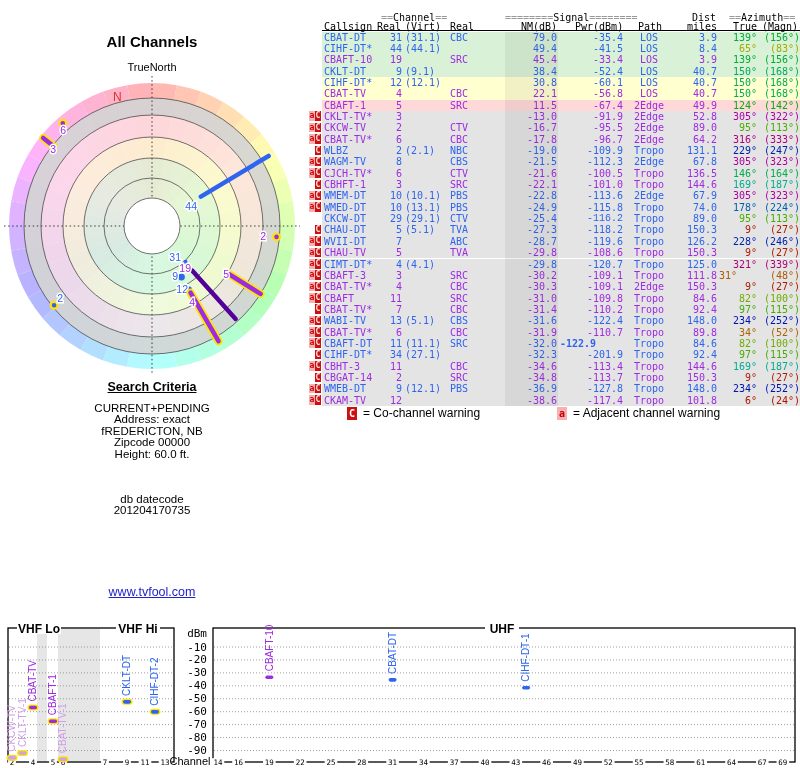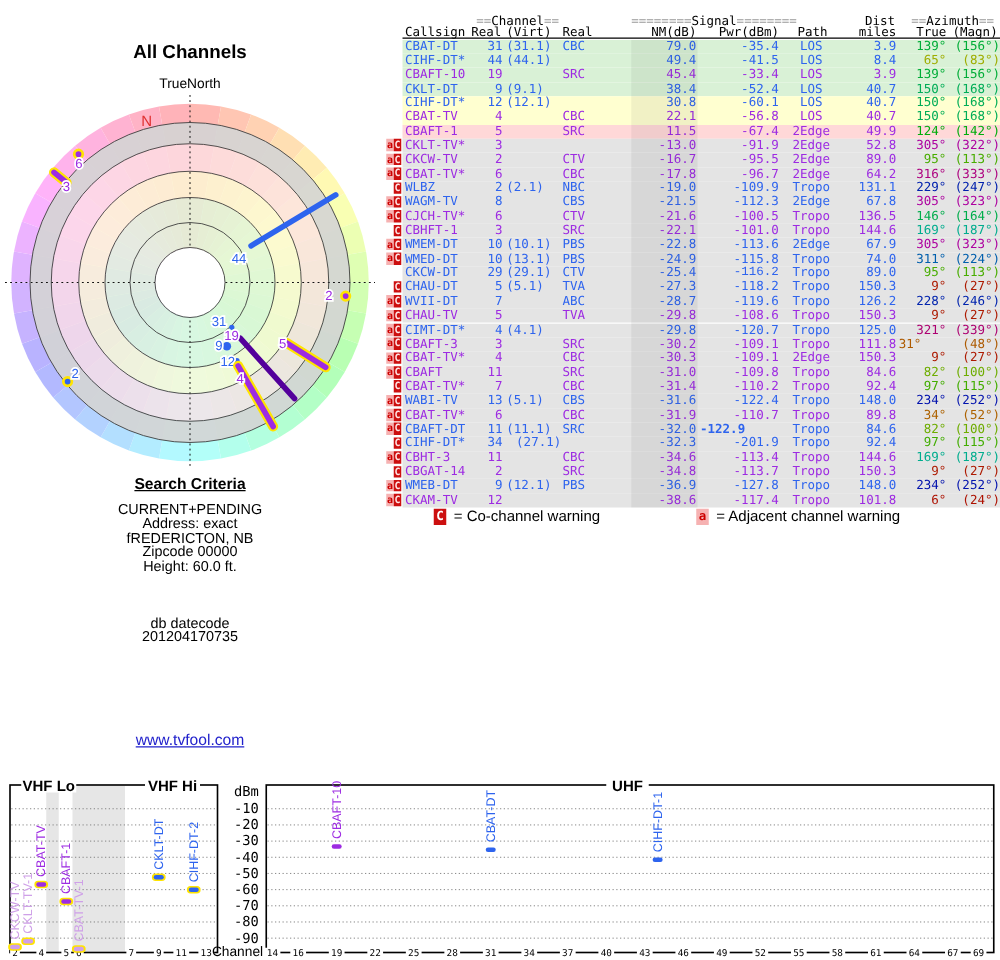--- a/index.html
+++ b/index.html
@@ -343,21 +343,21 @@
         <div class="trow zone-gray" style="top: 201.75px;">
           <div class="flags"><div class="fbox fa">a</div><div class="fbox fC">C</div></div>
           <div class="cell" style="left: 2px; width: 70px; text-align: left; color: rgb(46, 100, 238);">WMED-DT</div>
           <div class="cell" style="left: 40px; width: 40px; text-align: right; color: rgb(46, 100, 238);">10</div>
           <div class="cell" style="left: 83px; width: 44px; text-align: left; color: rgb(46, 100, 238);">(13.1)</div>
           <div class="cell" style="left: 128px; width: 40px; text-align: left; color: rgb(46, 100, 238);">PBS</div>
           <div class="cell" style="left: 178px; width: 57px; text-align: right; color: rgb(46, 100, 238);">-24.9</div>
           <div class="cell" style="left: 238px; width: 63px; text-align: right; color: rgb(46, 100, 238);">-115.8</div>
           <div class="cell" style="left: 304px; width: 46px; text-align: center; color: rgb(46, 100, 238);">Tropo</div>
           <div class="cell" style="left: 354px; width: 41px; text-align: right; color: rgb(46, 100, 238);">74.0</div>
-          <div class="cell" style="left: 397px; width: 38px; text-align: right; color: rgb(0, 95, 173);">311°</div>
+          <div class="cell" style="left: 397px; width: 38px; text-align: right; color: rgb(0, 95, 173);">178°</div>
           <div class="cell" style="left: 437px; width: 41px; text-align: right; color: rgb(0, 95, 173);">(224°)</div>
         </div>
         <div class="trow zone-gray" style="top: 213.1px;">
           <div class="flags"></div>
           <div class="cell" style="left: 2px; width: 70px; text-align: left; color: rgb(46, 100, 238);">CKCW-DT</div>
           <div class="cell" style="left: 40px; width: 40px; text-align: right; color: rgb(46, 100, 238);">29</div>
           <div class="cell" style="left: 83px; width: 44px; text-align: left; color: rgb(46, 100, 238);">(29.1)</div>
           <div class="cell" style="left: 128px; width: 40px; text-align: left; color: rgb(46, 100, 238);">CTV</div>
           <div class="cell" style="left: 178px; width: 57px; text-align: right; color: rgb(46, 100, 238);">-25.4</div>
           <div class="cell" style="left: 238px; width: 63px; text-align: right; color: rgb(46, 100, 238); font-family: Liberation Mono, monospace;">-116.2</div>
@@ -506,21 +506,21 @@
           <div class="cell" style="left: 238px; width: 63px; text-align: left; color: rgb(46, 100, 238); font-weight: bold;">-122.9</div>
           <div class="cell" style="left: 304px; width: 46px; text-align: center; color: rgb(46, 100, 238);">Tropo</div>
           <div class="cell" style="left: 354px; width: 41px; text-align: right; color: rgb(46, 100, 238);">84.6</div>
           <div class="cell" style="left: 397px; width: 38px; text-align: right; color: rgb(110, 173, 0);">82°</div>
           <div class="cell" style="left: 437px; width: 41px; text-align: right; color: rgb(110, 173, 0);">(100°)</div>
         </div>
         <div class="trow zone-gray" style="top: 349.3px;">
           <div class="flags"><div class="fbox fC">C</div></div>
           <div class="cell" style="left: 2px; width: 70px; text-align: left; color: rgb(46, 100, 238);">CIHF-DT*</div>
           <div class="cell" style="left: 40px; width: 40px; text-align: right; color: rgb(46, 100, 238);">34</div>
-          <div class="cell" style="left: 83px; width: 44px; text-align: right; color: rgb(46, 100, 238);">(27.1)</div>
+          <div class="cell" style="left: 83px; width: 44px; text-align: left; color: rgb(46, 100, 238);">(27.1)</div>
           <div class="cell" style="left: 128px; width: 40px; text-align: left; color: rgb(46, 100, 238);"></div>
           <div class="cell" style="left: 178px; width: 57px; text-align: right; color: rgb(46, 100, 238);">-32.3</div>
           <div class="cell" style="left: 238px; width: 63px; text-align: right; color: rgb(46, 100, 238);">-201.9</div>
           <div class="cell" style="left: 304px; width: 46px; text-align: center; color: rgb(46, 100, 238);">Tropo</div>
           <div class="cell" style="left: 354px; width: 41px; text-align: right; color: rgb(46, 100, 238);">92.4</div>
           <div class="cell" style="left: 397px; width: 38px; text-align: right; color: rgb(66, 173, 0);">97°</div>
           <div class="cell" style="left: 437px; width: 41px; text-align: right; color: rgb(66, 173, 0);">(115°)</div>
         </div>
         <div class="trow zone-gray" style="top: 360.65px;">
           <div class="flags"><div class="fbox fa">a</div><div class="fbox fC">C</div></div>

